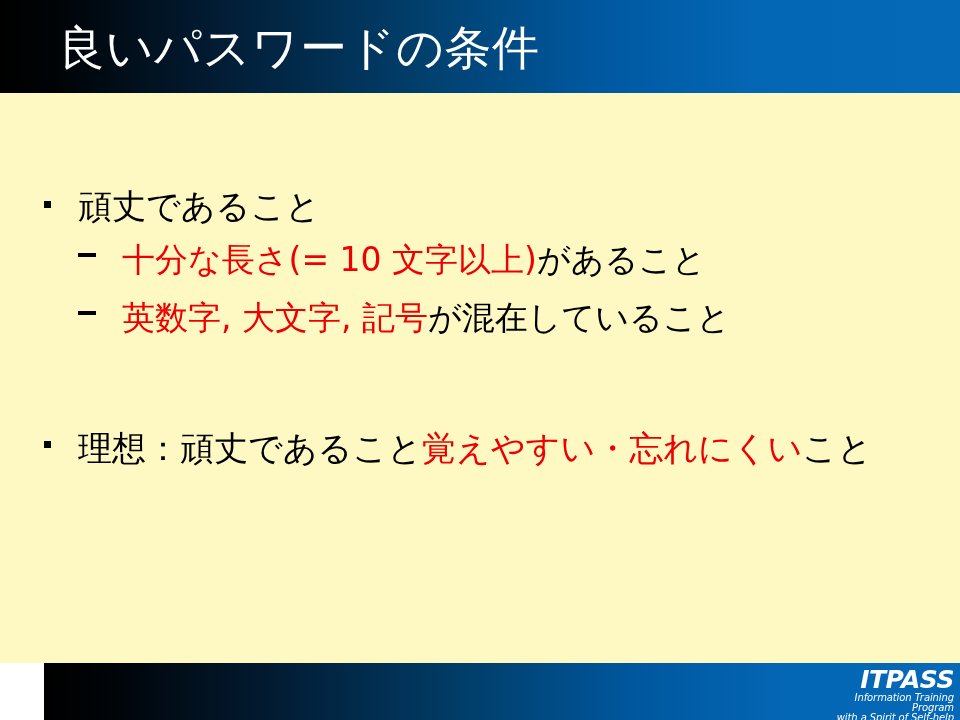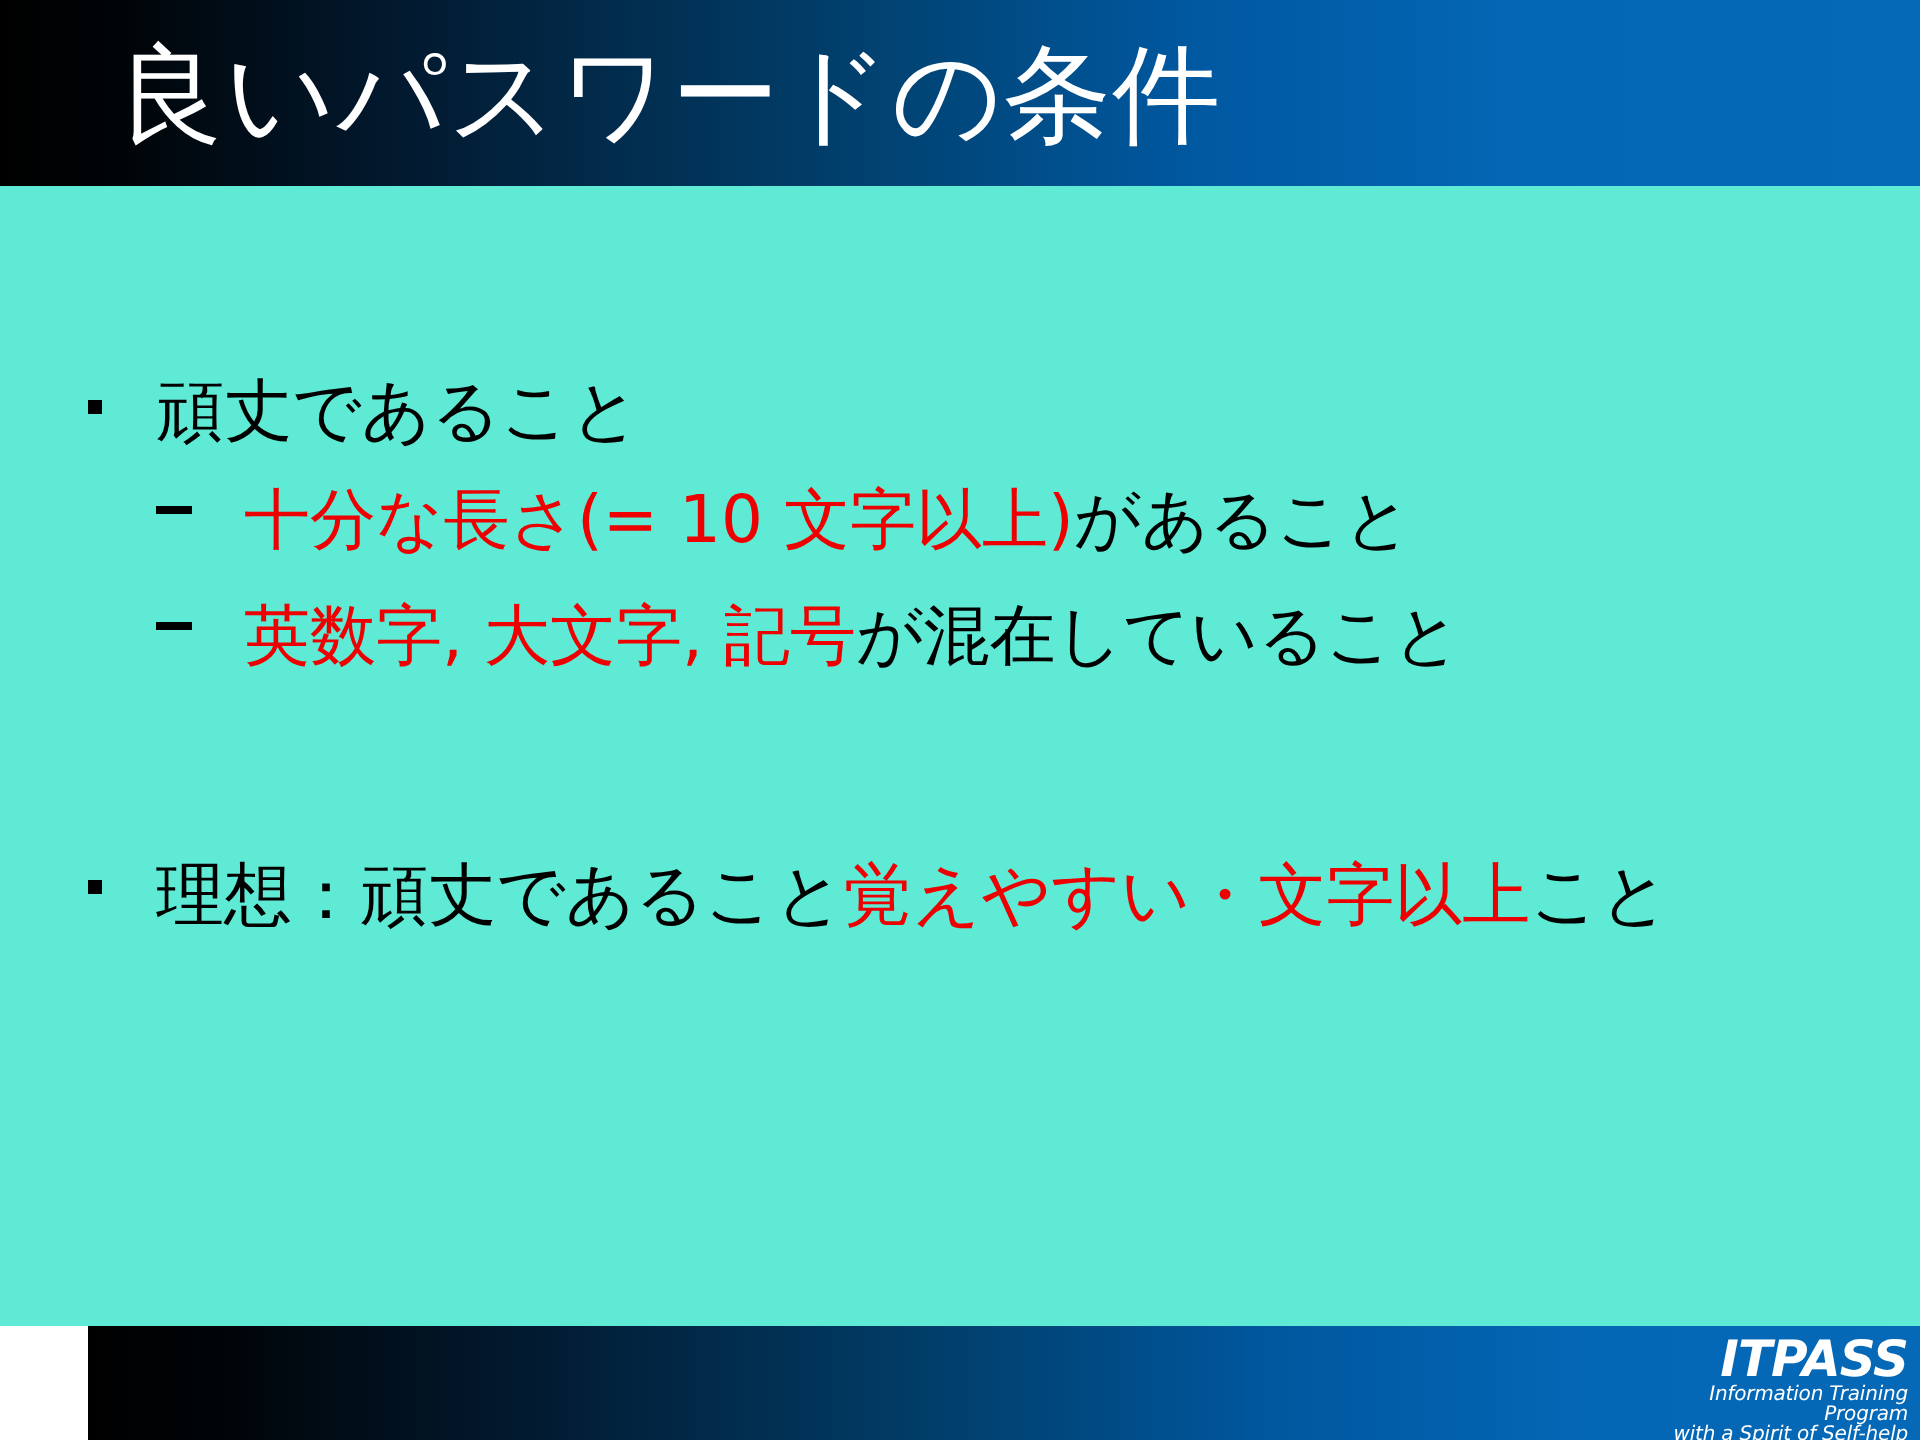--- a/index.html
+++ b/index.html
@@ -34,35 +34,35 @@
                 #021b32 22%,
                 #01416f 45%,
                 #0058a0 62%,
                 #0467b6 80%,
                 #0569b8 100%);
   }
   .slide-title {
     position: absolute;
     left: 58px;
     top: 20px;
-    font-size: 54px;
+    font-size: 47px;
     line-height: 56px;
     color: #ffffff;
     letter-spacing: 0.5px;
     white-space: nowrap;
   }
 
   
   .body-area {
     position: absolute;
     left: 0;
     top: 93px;
     width: 960px;
     height: 570px;
-    background: #5eead4;
+    background: #fef9c3;
   }
 
   .bullet-l1 {
     position: absolute;
     left: 40px;
     width: 900px;
     font-size: 34px;
     line-height: 46px;
     color: #000000;
     display: flex;
@@ -198,21 +198,21 @@
     <div class="bullet-l2" id="line-mixed">
       <span class="marker"></span>
       <span class="txt">
         <span class="red">英数字, 大文字, 記号</span><span class="blk">が混在していること</span>
       </span>
     </div>
 
     <div class="bullet-l1" id="line-ideal">
       <span class="marker"></span>
       <span class="txt">
-        <span class="blk">理想：頑丈であること</span><span class="red">覚えやすい・文字以上</span><span class="blk">こと</span>
+        <span class="blk">理想：頑丈であること</span><span class="red">覚えやすい・忘れにくい</span><span class="blk">こと</span>
       </span>
     </div>
 
   </div>
 
   <div class="footer-band">
     <div class="logo">
       <span class="logo-main">ITPASS</span>
       <span class="logo-sub1">Information Training Program</span>
       <span class="logo-sub2">with a Spirit of Self-help</span>

